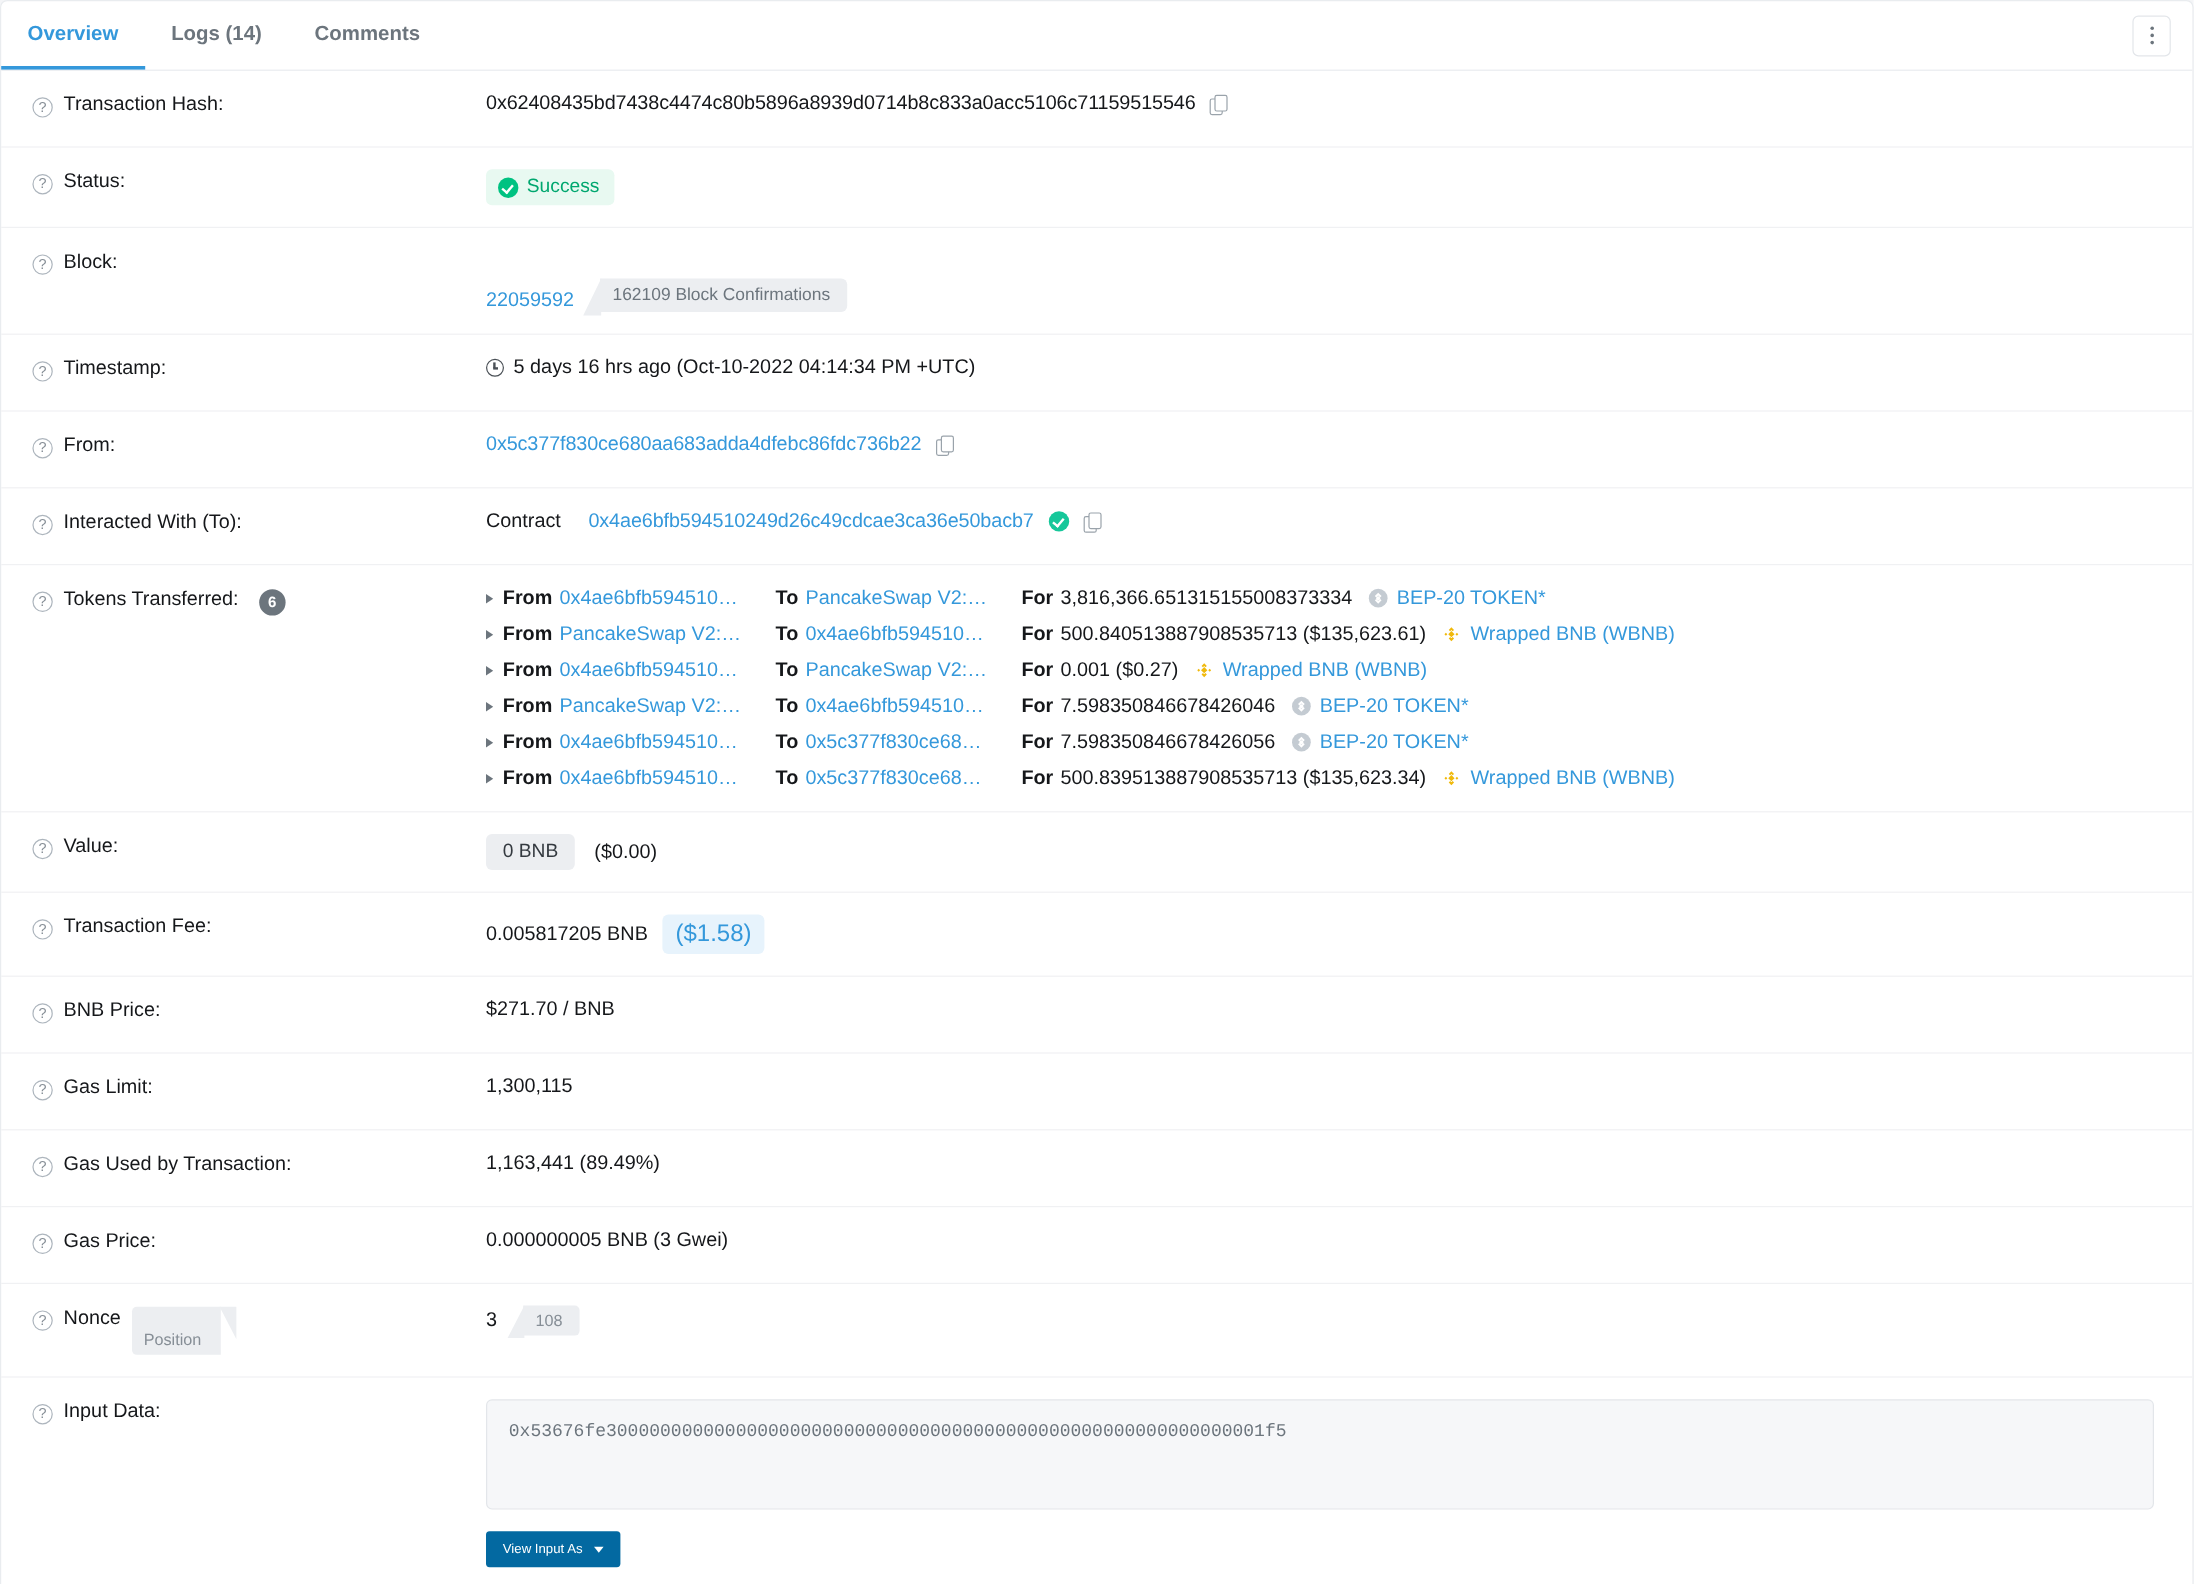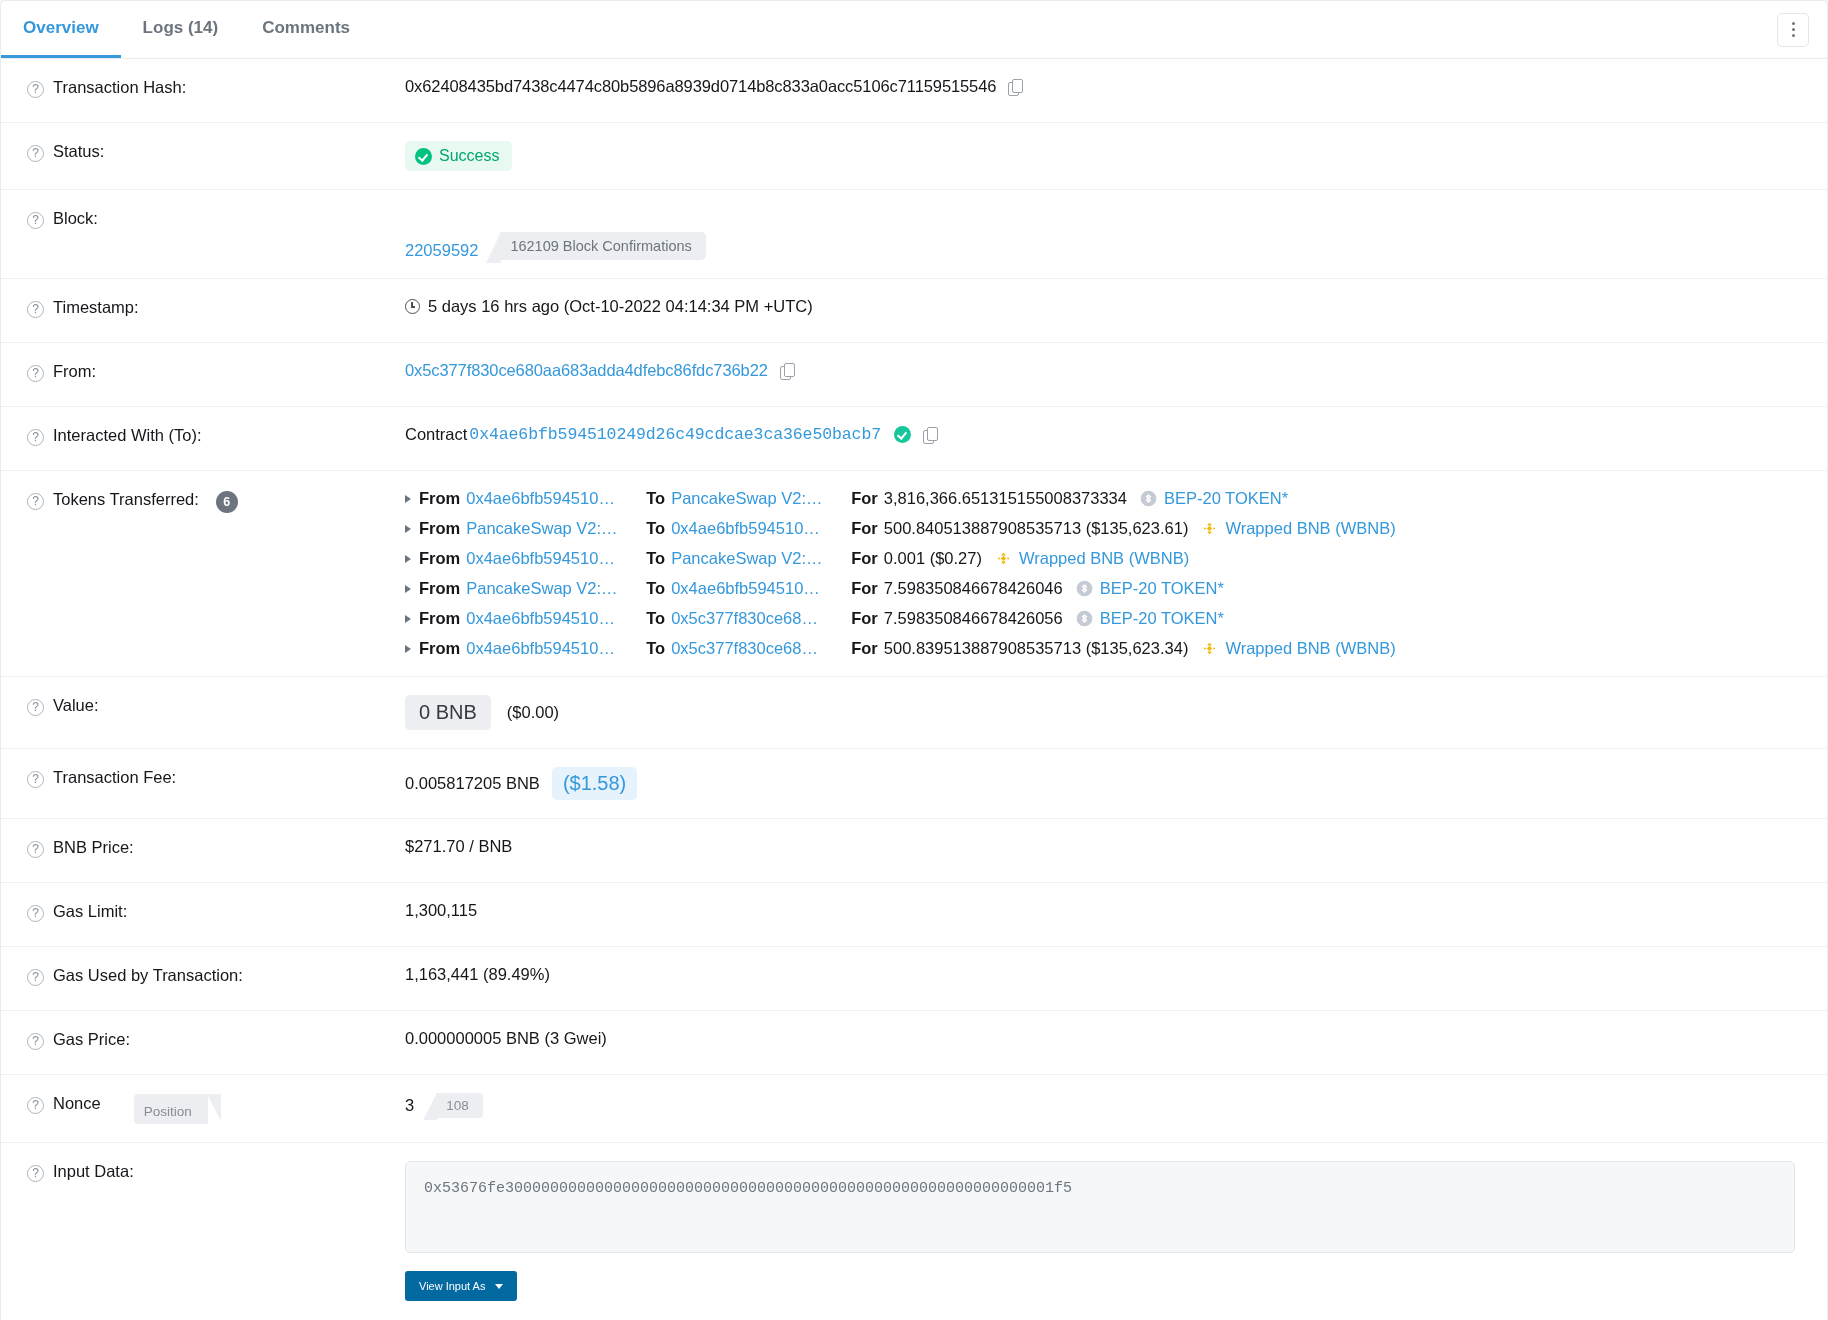--- a/index.html
+++ b/index.html
@@ -189,36 +189,36 @@
   .kw { font-weight: bold; color: #15171a; }
   .t-from { width: 180px; flex: 0 0 180px; margin-left: 6px; overflow: hidden; text-overflow: ellipsis; }
   .t-to   { width: 180px; flex: 0 0 180px; margin-left: 6px; overflow: hidden; text-overflow: ellipsis; }
   .t-amt  { margin-left: 6px; }
   .t-tok  { display: inline-flex; align-items: center; gap: 7px; margin-left: 13px; }
   .tok-ico { width: 17px; height: 17px; flex: 0 0 auto; }
 
   
   .pill-grey {
     display: inline-block; background: #eceef1; color: #343a40;
-    border-radius: 5px; padding: 6px 14px; font-size: 20px;
+    border-radius: 5px; padding: 6px 14px; font-size: 16px;
   }
   .pill-blue {
     display: inline-block; background: #e7f3fc; color: #3498db;
     border-radius: 5px; padding: 5px 11px; font-size: 20px;
     margin-left: 12px;
   }
   .paren { margin-left: 16px; }
 
   
   .pos-ribbon {
     position: relative;
     background: #eceef1; color: #868e96;
     font-size: 13.5px;
-    padding: 10px 16px 5px 10px;
-    margin-left: 24px;
+    padding: 20px 16px 5px 10px;
+    margin-left: 0;
     border-radius: 4px 0 0 4px;
     white-space: nowrap;
     text-align: center;
   }
   .pos-ribbon::after {
     content: ""; position: absolute;
     right: -13px; top: 0;
     width: 0; height: 0;
     border-style: solid;
     border-width: 27px 0 0 14px;
@@ -355,21 +355,21 @@
     </div>
   </div>
 
   <div class="row">
     <div class="label">
       <span class="qm">?</span>
       <span class="txt">Interacted With (To):</span>
     </div>
     <div class="value">
       <span>Contract</span>
-      <a class="lnk mono-hash" style="margin-left:2px;font-family:Liberation Mono, monospace;">0x4ae6bfb594510249d26c49cdcae3ca36e50bacb7</a>
+      <a class="lnk mono-hash" style="margin-left:23px;">0x4ae6bfb594510249d26c49cdcae3ca36e50bacb7</a>
       <span class="check teal" style="margin-left:13px;"></span>
       <span class="copy"></span>
     </div>
   </div>
 
   <div class="row">
     <div class="label">
       <span class="qm">?</span>
       <span class="txt">Tokens Transferred:</span>
       <span class="count-badge">6</span>

